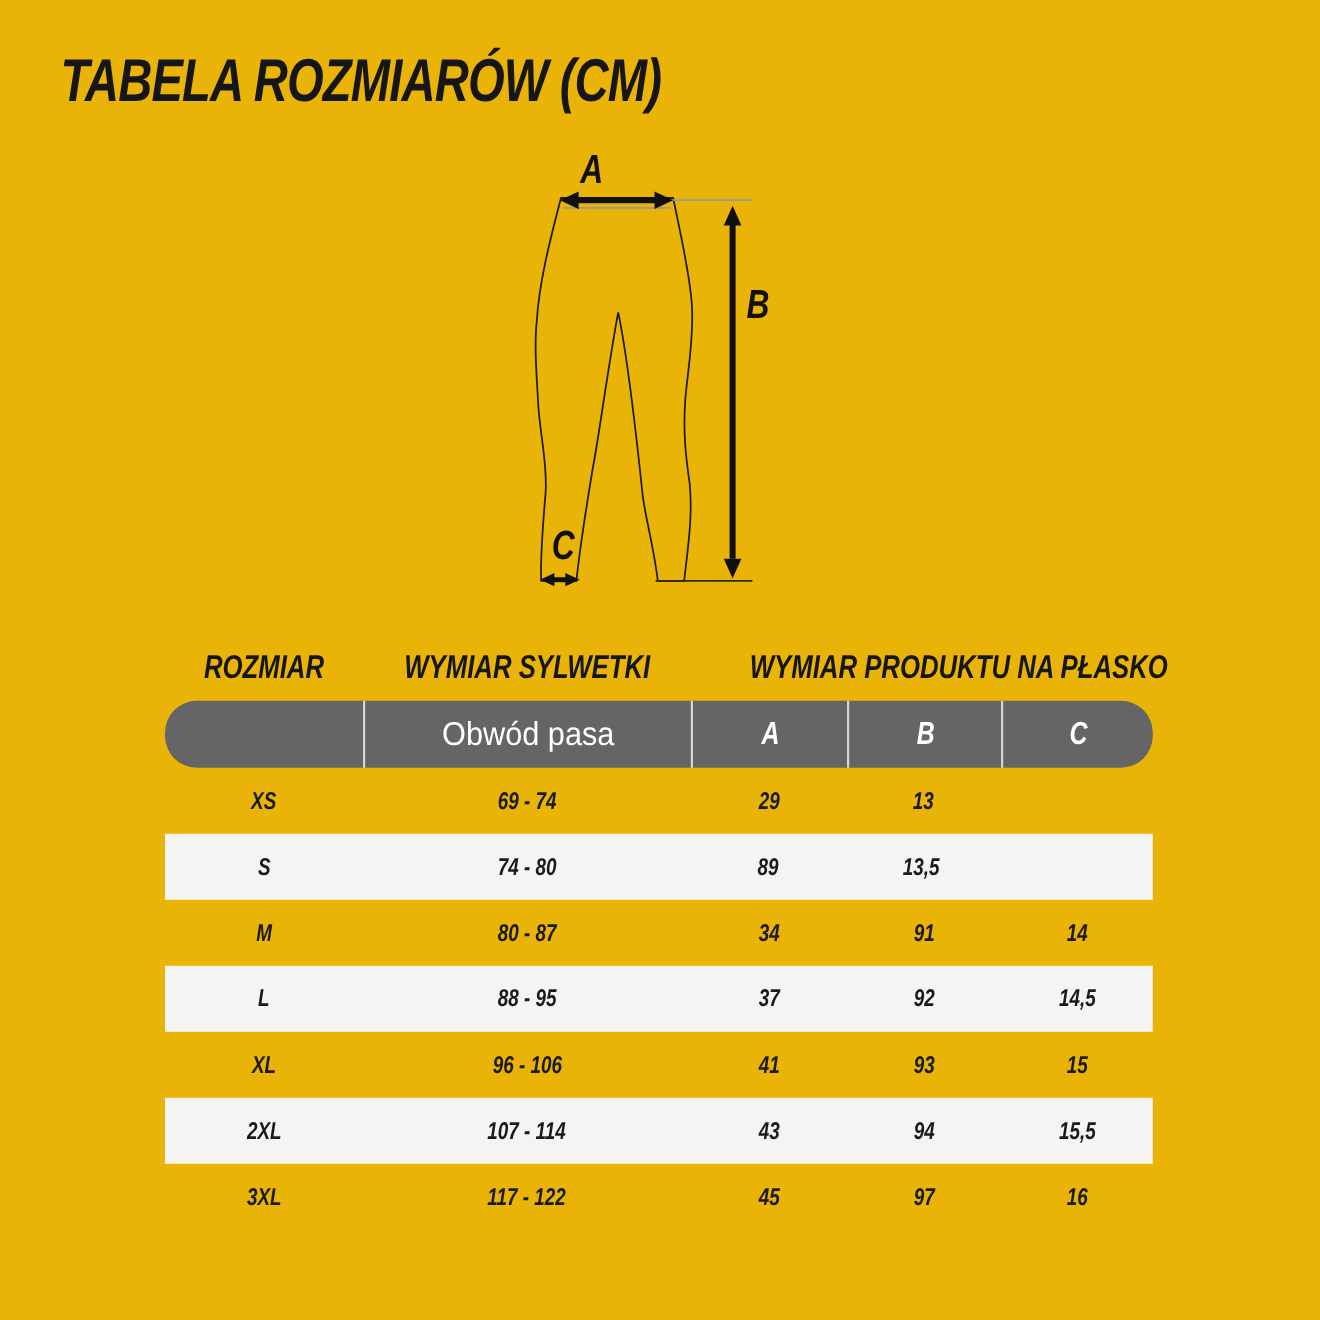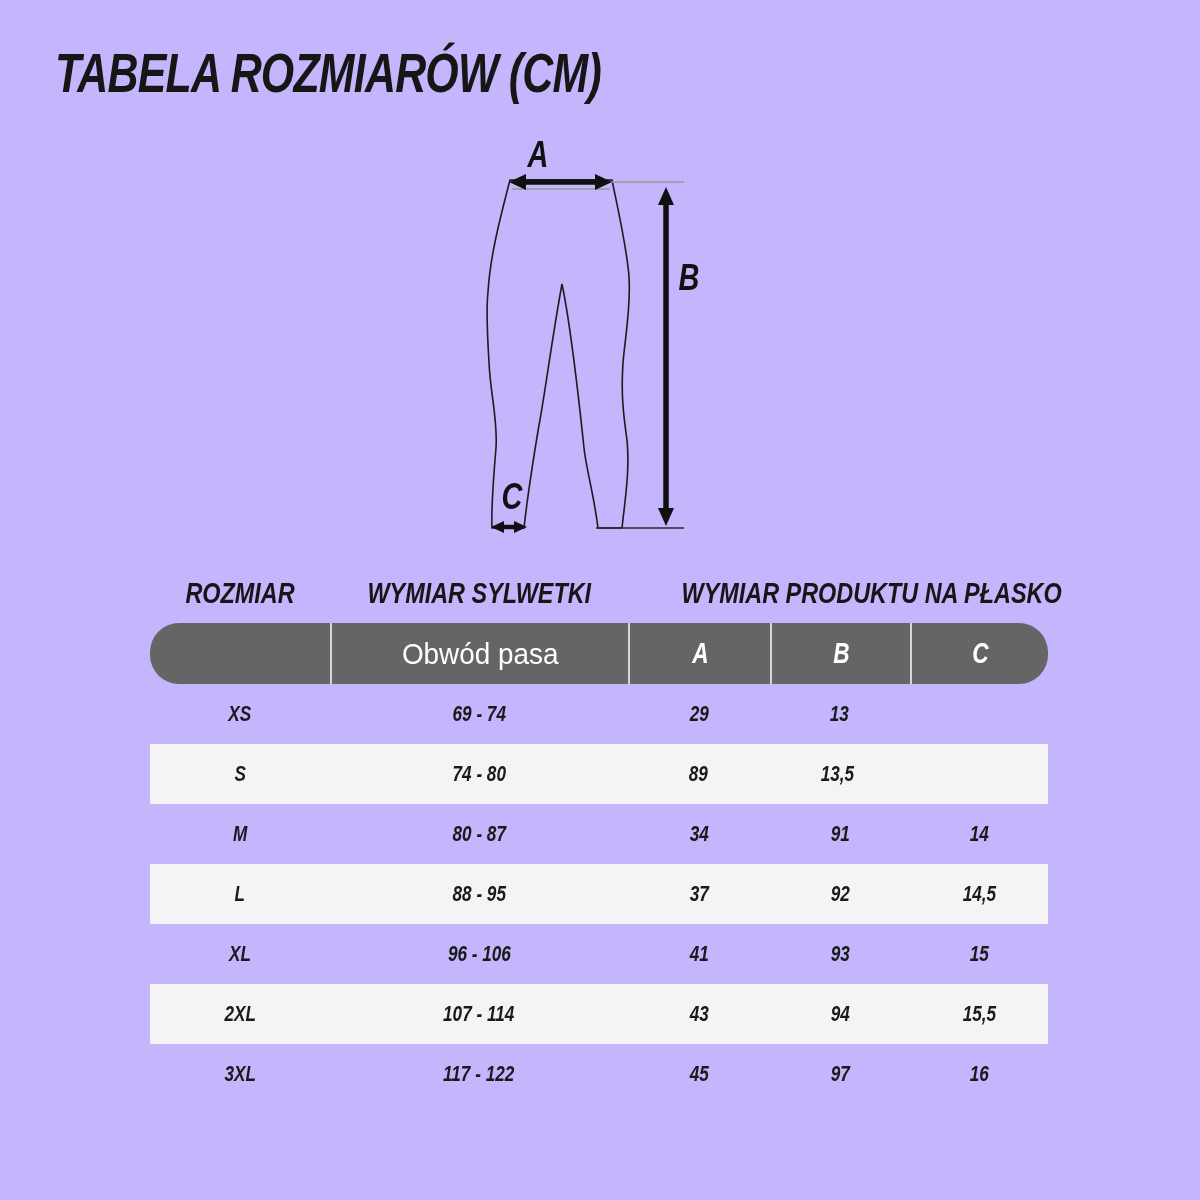--- a/index.html
+++ b/index.html
@@ -1,17 +1,17 @@
 <!DOCTYPE html>
 <html><head>
 <meta charset="utf-8">
 <style>
   html,body { margin:0; padding:0; background:#ffffff; }
   .page {
-    position:relative; width:1200px; height:1200px; background:#c4b5fd;
+    position:relative; width:1200px; height:1200px; background:#eab308;
     font-family:"Liberation Sans", sans-serif; overflow:hidden;
   }
   
   .cx { display:inline-block; transform:scaleX(0.78); transform-origin:center; white-space:nowrap; }
   .cx.left { transform-origin:left center; }
   .cx.mild { transform:scaleX(0.93); }
 
   .title {
     position:absolute; left:55px; top:46px; margin:0;
     font-size:55px; font-weight:bold; font-style:italic;
@@ -23,21 +23,21 @@
   .diagram svg { position:absolute; left:0; top:0; width:100%; height:100%; }
   .dim-label {
     position:absolute; transform:translate(-50%,-50%);
     font-size:37px; font-weight:bold; font-style:italic; color:#111; line-height:1;
   }
   .label-a { left:78px;  top:24px;  }
   .label-b { left:229px; top:147px; }
   .label-c { left:52px;  top:366px; }
 
   
-  .size-table { position:absolute; left:150px; top:574px; width:898px; }
+  .size-table { position:absolute; left:150px; top:588px; width:898px; }
   .col-headers {
     display:flex; height:36px; align-items:flex-end; margin-bottom:13px;
     font-size:30px; font-weight:bold; font-style:italic; color:#161616;
   }
   .ch { text-align:center; }
   .ch1 { width:180px; } .ch2 { width:298px;margin-top:34px; } .ch3 { width:420px; }
 
   .thead {
     display:flex; height:61px; background:var(--header-bg,#656565);
     color:var(--header-text,#fff);

